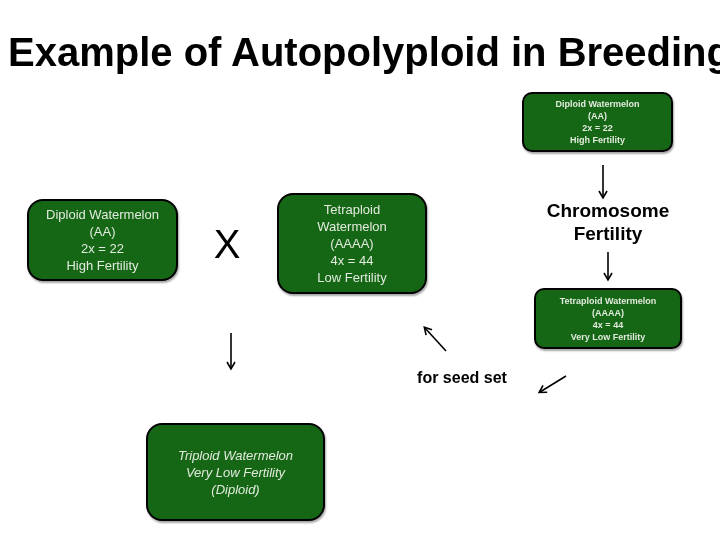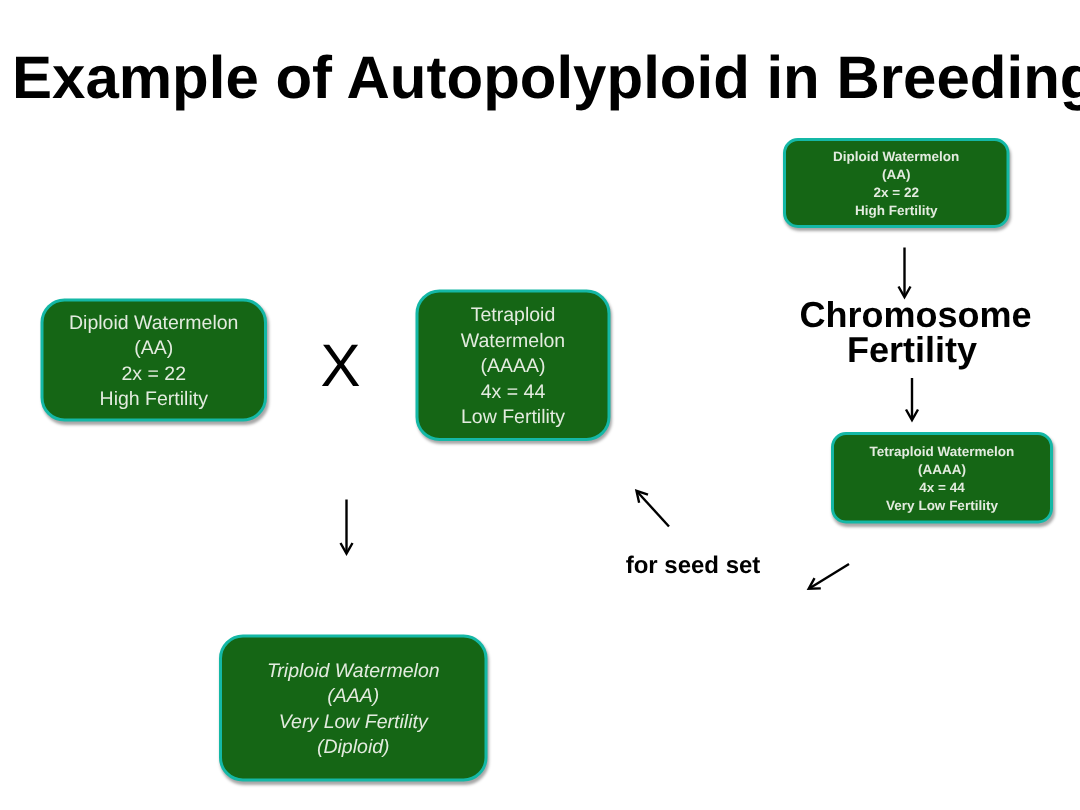--- a/index.html
+++ b/index.html
@@ -5,38 +5,38 @@
   html,body{margin:0;padding:0;background:#fff;}
   .slide{
     position:relative;width:720px;height:540px;background:#fff;
     font-family:"Liberation Sans",sans-serif;overflow:hidden;
   }
   .title{
     position:absolute;left:8px;top:30px;margin:0;
     font-size:40px;font-weight:bold;color:#000;white-space:nowrap;
   }
   .box{
-    position:absolute;background:#156615;border:2px solid #14b8a6;
+    position:absolute;background:#156615;border:2px solid #000000;
     color:#e3ebdf;text-align:center;box-sizing:border-box;
     display:flex;flex-direction:column;justify-content:center;
     box-shadow:1px 2px 2px rgba(0,0,0,0.35);
   }
   .box.large{font-size:13px;line-height:17px;border-radius:16px;}
   .box.small{font-size:9px;line-height:12px;border-radius:10px;font-weight:bold;}
   .box-diploid-top    {left:522px;top:92px; width:151px;height:60px;}
   .box-diploid-left   {left:27px; top:199px;width:151px;height:82px;}
-  .box-tetraploid-mid {left:277px;top:193px;width:130px;height:101px;}
-  .box-tetraploid-right{left:534px;top:288px;width:148px;height:61px;margin-left:20px;}
+  .box-tetraploid-mid {left:277px;top:193px;width:150px;height:101px;}
+  .box-tetraploid-right{left:534px;top:288px;width:148px;height:61px;}
   .box-triploid-bottom{left:146px;top:423px;width:179px;height:98px;font-style:italic;}
   .cross{
     position:absolute;left:207px;top:222px;width:40px;text-align:center;
     font-size:40px;color:#000;font-weight:normal;
   }
   .lbl{position:absolute;color:#000;font-weight:bold;text-align:center;}
-  .lbl-doubling{left:533px;top:199px;width:150px;font-size:24px;line-height:23px;}
+  .lbl-doubling{left:533px;top:199px;width:150px;font-size:19px;line-height:23px;}
   .lbl-selection{left:377px;top:367px;width:170px;font-size:16px;line-height:21px;}
   .arrow-layer{position:absolute;left:0;top:0;width:720px;height:540px;pointer-events:none;}
 </style>
 </head>
 <body>
 
 <div class="slide">
 
   <h1 class="title">Example of Autopolyploid in Breeding</h1>
 
@@ -75,21 +75,20 @@
     <div>4x = 44</div>
     <div>Very Low Fertility</div>
   </div>
 
   <div class="lbl lbl-selection">
     <div>for seed set</div>
   </div>
 
   <div class="box large box-triploid-bottom">
     <div>Triploid Watermelon</div>
-    <div>(AAA)</div>
     <div>Very Low Fertility</div>
     <div>(Diploid)</div>
   </div>
 
   <svg class="arrow-layer" viewBox="0 0 720 540" xmlns="http://www.w3.org/2000/svg">
     <defs>
       <marker id="ah" markerWidth="12" markerHeight="12" refX="7" refY="5" orient="auto" markerUnits="userSpaceOnUse">
         <path d="M1,1 L8,5 L1,9" fill="none" stroke="#000" stroke-width="1.6"></path>
       </marker>
     </defs>

